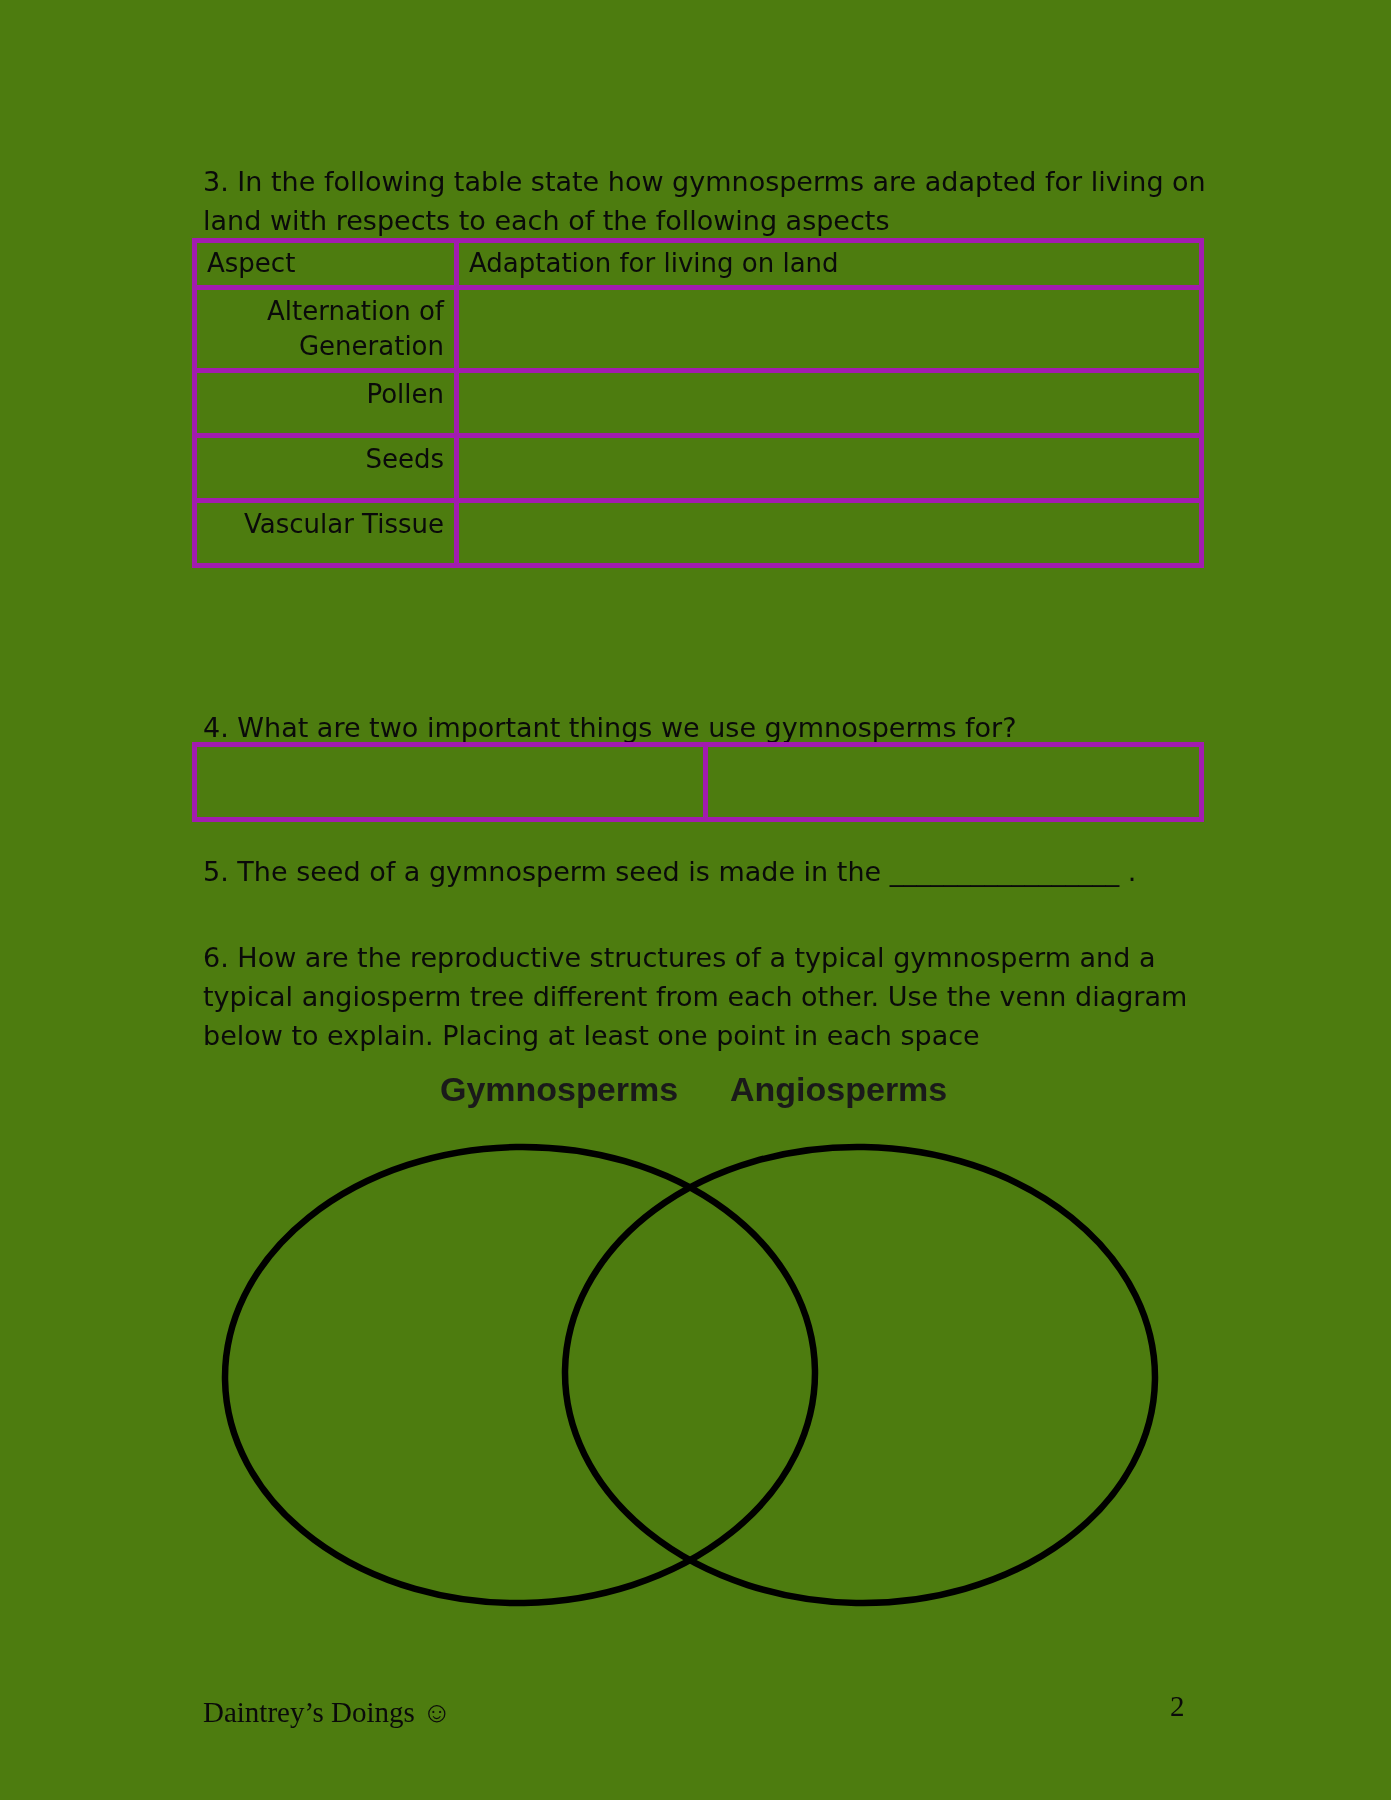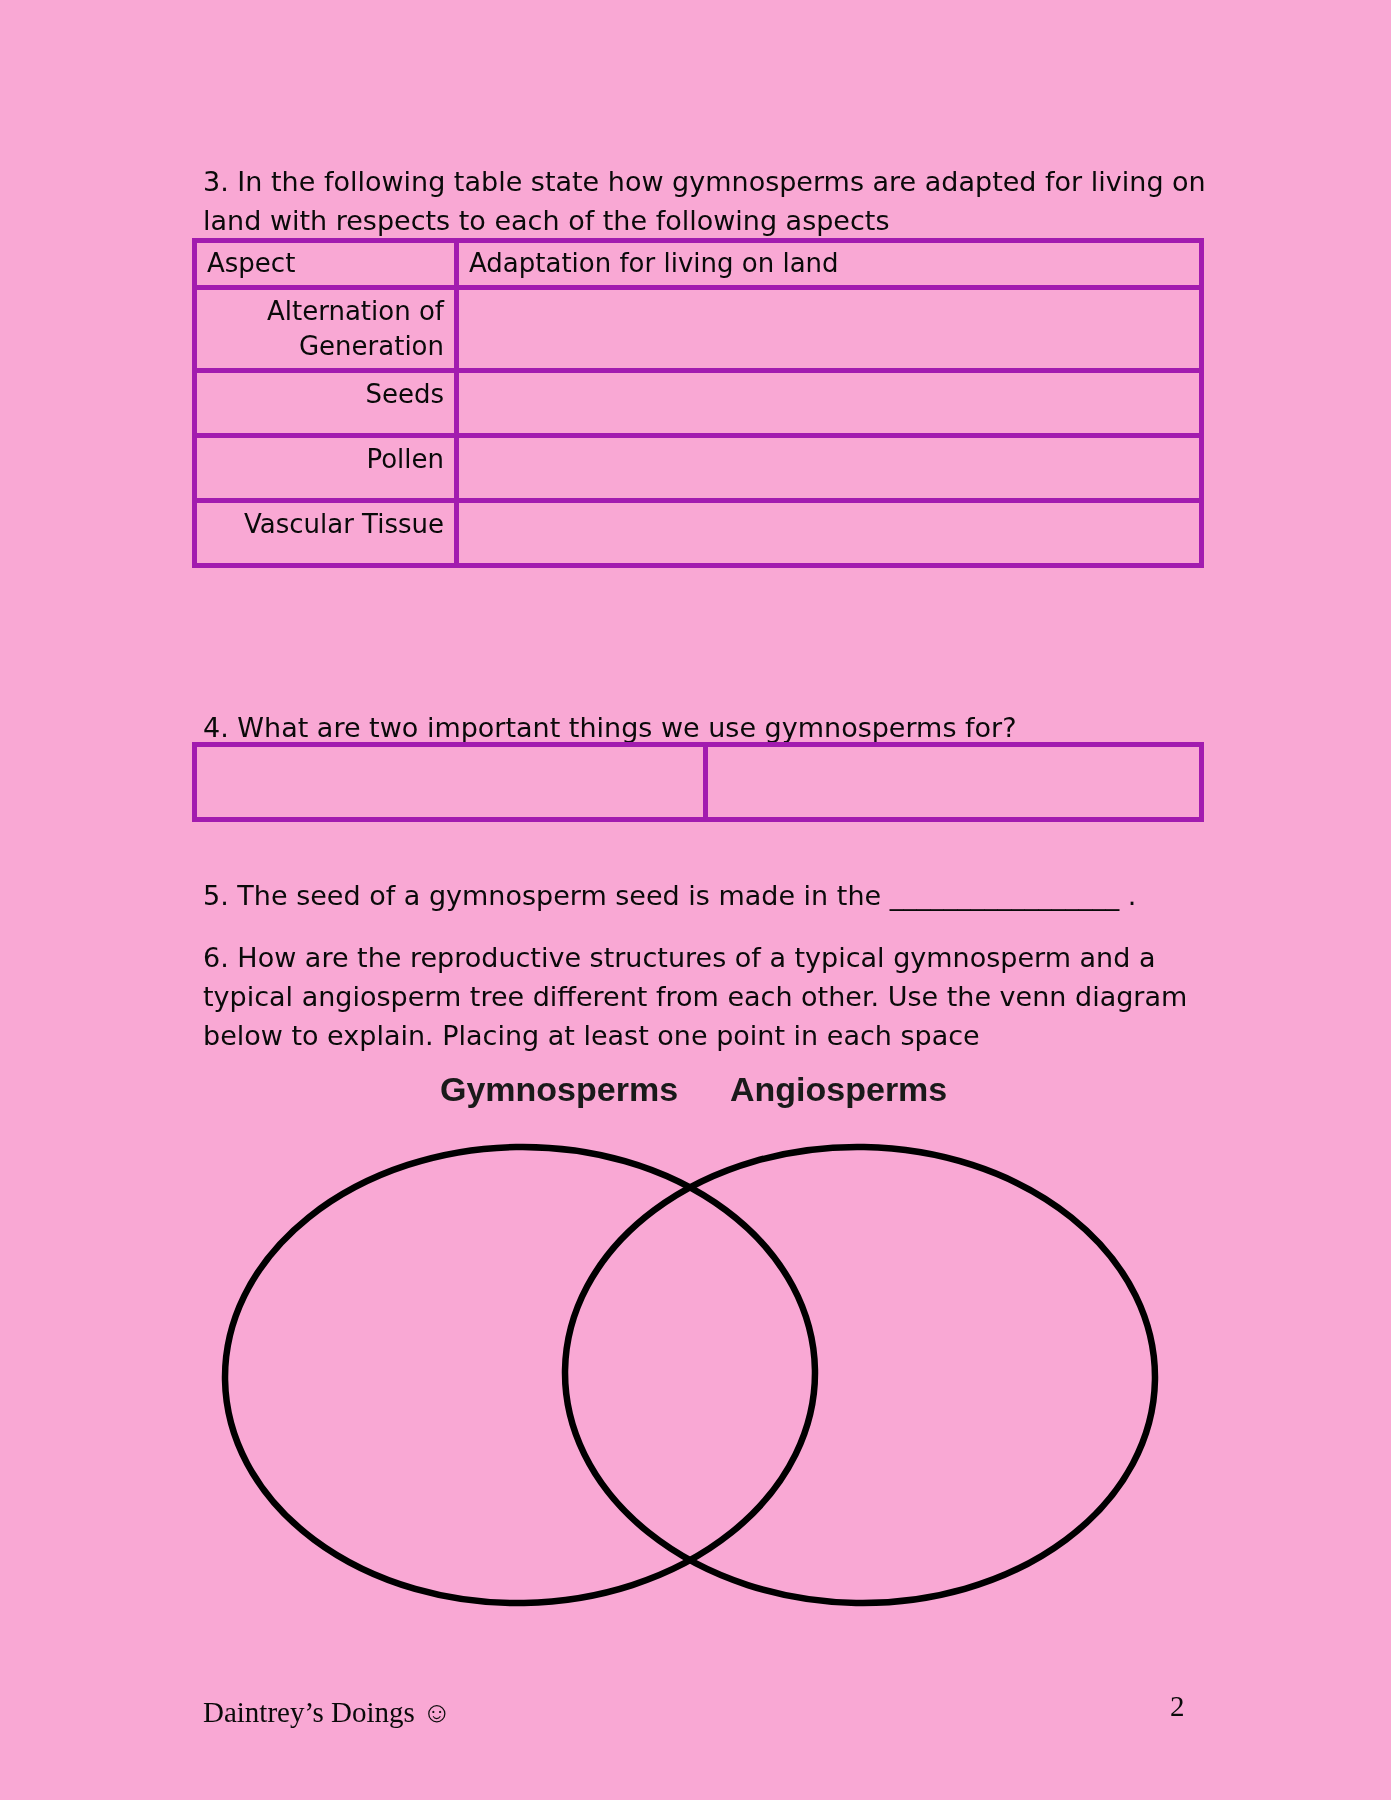--- a/index.html
+++ b/index.html
@@ -1,21 +1,21 @@
 <!DOCTYPE html>
 <html><head>
 <meta charset="utf-8">
 <style>
   * { margin: 0; padding: 0; box-sizing: border-box; }
   html, body { background: #e8e8e8; }
   .page {
     position: relative;
     width: 1391px;
     height: 1800px;
-    background: #f9a8d4;
+    background: #4d7c0f;
     font-family: "DejaVu Sans", sans-serif;
     color: #0a0a0a;
     overflow: hidden;
     margin: 0 auto;
   }
   .q {
     position: absolute;
     left: 203px;
     font-size: 27px;
     line-height: 39px;
@@ -92,25 +92,25 @@
     <tbody>
         <tr class="hdr">
       <td>Aspect</td>
       <td>Adaptation for living on land</td>
     </tr>
     <tr class="row">
       <td>Alternation of Generation</td>
       <td></td>
     </tr>
     <tr class="row">
-      <td>Seeds</td>
+      <td>Pollen</td>
       <td></td>
     </tr>
     <tr class="row">
-      <td>Pollen</td>
+      <td>Seeds</td>
       <td></td>
     </tr>
     <tr class="row">
       <td>Vascular Tissue</td>
       <td></td>
     </tr>
   </tbody>
     </table>
 
   <div class="q" style="top:708px;">4. What are two important things we use gymnosperms for?</div>
@@ -121,21 +121,21 @@
         <col class="c2">
       </colgroup>
     <tbody>
         <tr>
       <td></td>
       <td></td>
     </tr>
   </tbody>
     </table>
 
-  <div class="q" style="top:876px;text-align:right;"><span>5. The seed of a gymnosperm seed is made in the</span>
+  <div class="q" style="top:852px;text-align:right;"><span>5. The seed of a gymnosperm seed is made in the</span>
     <span class="blank">_________________</span>
     <span>.</span></div>
 
   <div class="q" style="top:938px;">
     <div class="qline">6. How are the reproductive structures of a typical gymnosperm and a</div>
     <div class="qline">typical angiosperm tree different from each other. Use the venn diagram</div>
     <div class="qline">below to explain. Placing at least one point in each space</div>
   </div>
 
   <div class="venn-label" style="left:440px;">Gymnosperms</div>

